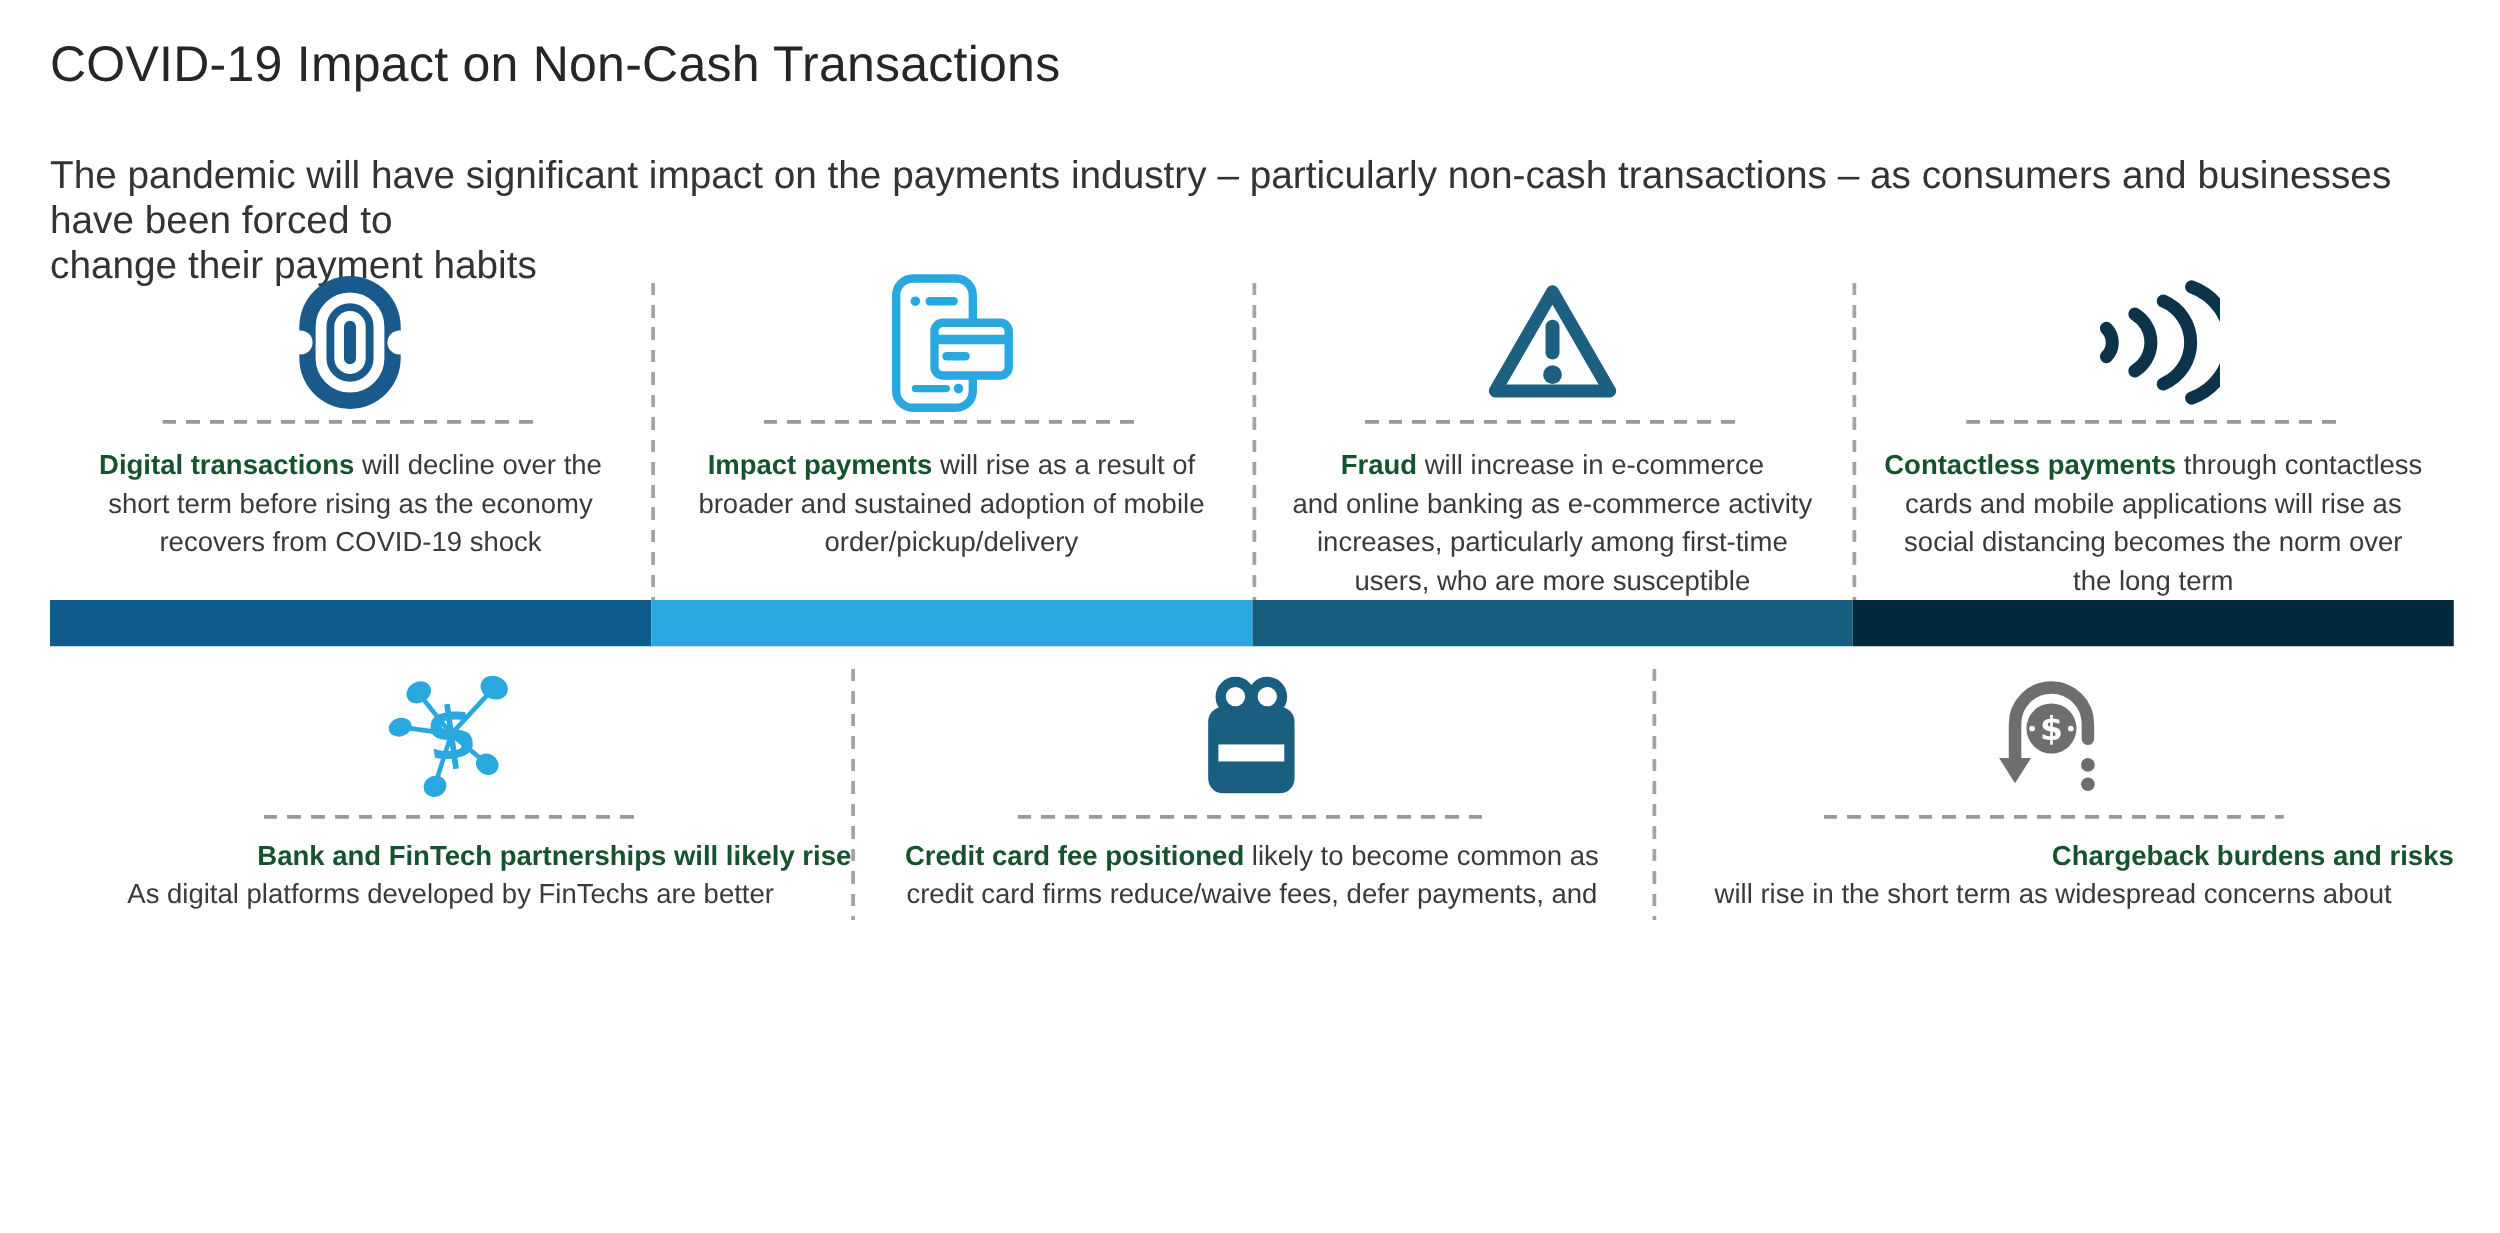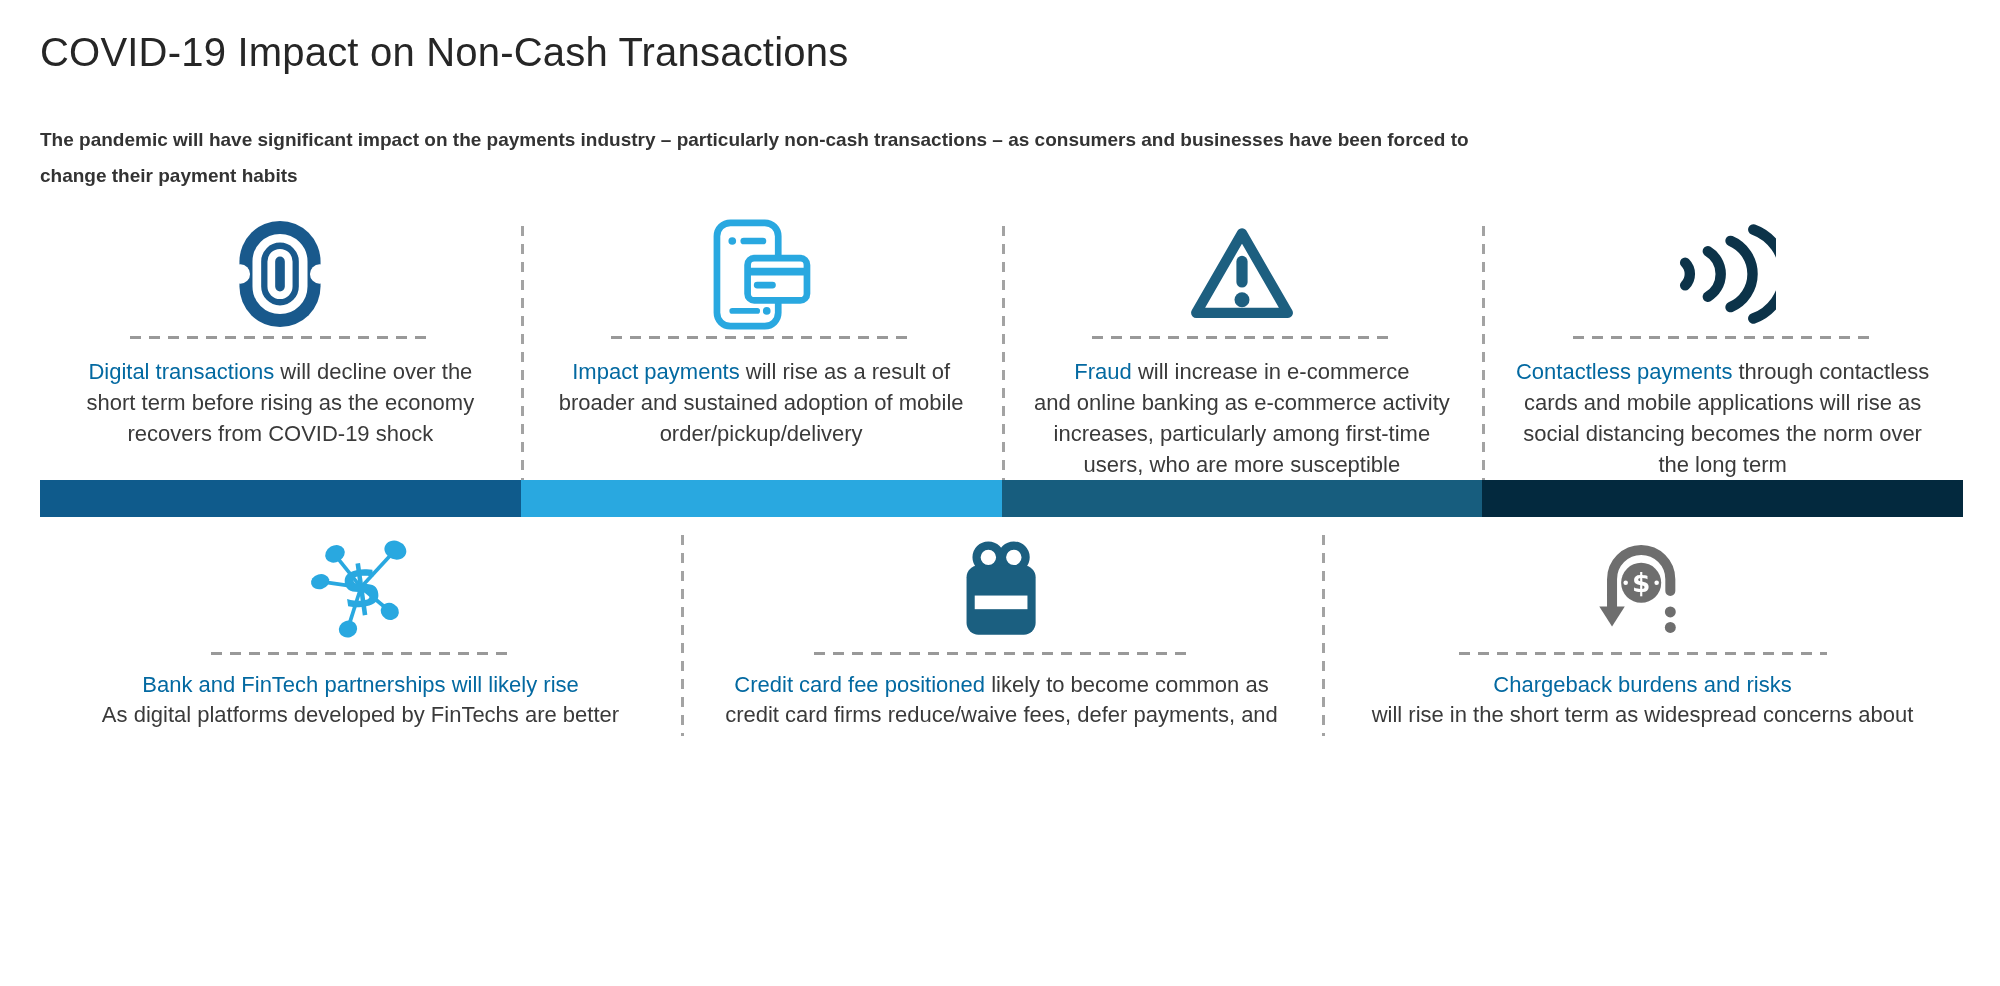--- a/index.html
+++ b/index.html
@@ -5,38 +5,38 @@
   html,body { margin:0; padding:0; background:#ffffff; }
   #canvas {
     position:relative; width:2000px; height:736px; background:#ffffff;
     font-family:"Liberation Sans", sans-serif; overflow:hidden; color:#333;
   }
   .title {
     position:absolute; left:40px; top:30px; font-size:40px; font-weight:400;
     color:#262626; letter-spacing:0.2px;
   }
   .subtitle {
-    position:absolute; left:40px; top:122px; width:1930px; font-size:19px;
-    line-height:36px; color:#333333; white-space:pre-line;font-weight:bold;
+    position:absolute; left:40px; top:122px; width:1930px; font-size:31px;
+    line-height:36px; color:#333333; white-space:pre-line;
   }
   .row { position:absolute; left:40px; width:1923px; display:flex; }
   .row-top { top:212px; height:305px; }
   .row-bottom { top:530px; height:330px; }
   .col { position:relative; display:flex; flex-direction:column; align-items:center; flex:1 1 0; min-width:0; }
   .icon-box { height:124px; width:100%; display:flex; align-items:center; justify-content:center; }
   .row-bottom .icon-box { height:122px; }
   .sep { height:3px; width:300px; background:repeating-linear-gradient(90deg,#999 0 11px,transparent 11px 19px); }
   .row-bottom .col:nth-child(2) .sep { width:375px; }
   .row-bottom .col:nth-child(3) .sep { width:368px; }
   .card-text {
     margin-top:17px; font-size:22px; line-height:31px; color:#3a3a3a;
     text-align:center; white-space:pre-line; width:100%;
   }
   .row-bottom .card-text { line-height:30px; margin-top:15px; }
-  .card-text .b { font-weight:normal; color:#0369a1; }
+  .card-text .b { font-weight:bold; color:#14532d;text-align:right; }
   .card-text .blockb { display:block; }
   .bar { position:absolute; bottom:0; left:0; width:100%; height:37px; }
   .row-bottom .bar { height:38px; }
   .vdiv { position:absolute; width:3px; background:repeating-linear-gradient(180deg,#a3a3a3 0 10px,transparent 10px 18px); }
   .row-top .vdiv { top:14px; height:254px; }
   .row-bottom .vdiv { top:5px; height:287px; }
   .logo-svg { position:absolute; left:38px; top:880px; }
   .logo-text { position:absolute; left:74px; top:902px; font-size:29px; color:#1d6290; letter-spacing:0.3px; }
   .logo-text .reg { font-size:14px; vertical-align:super; color:#1d6290; }
   .tagline { position:absolute; left:256px; top:912px; font-size:21px; color:#3d3d3d; }

